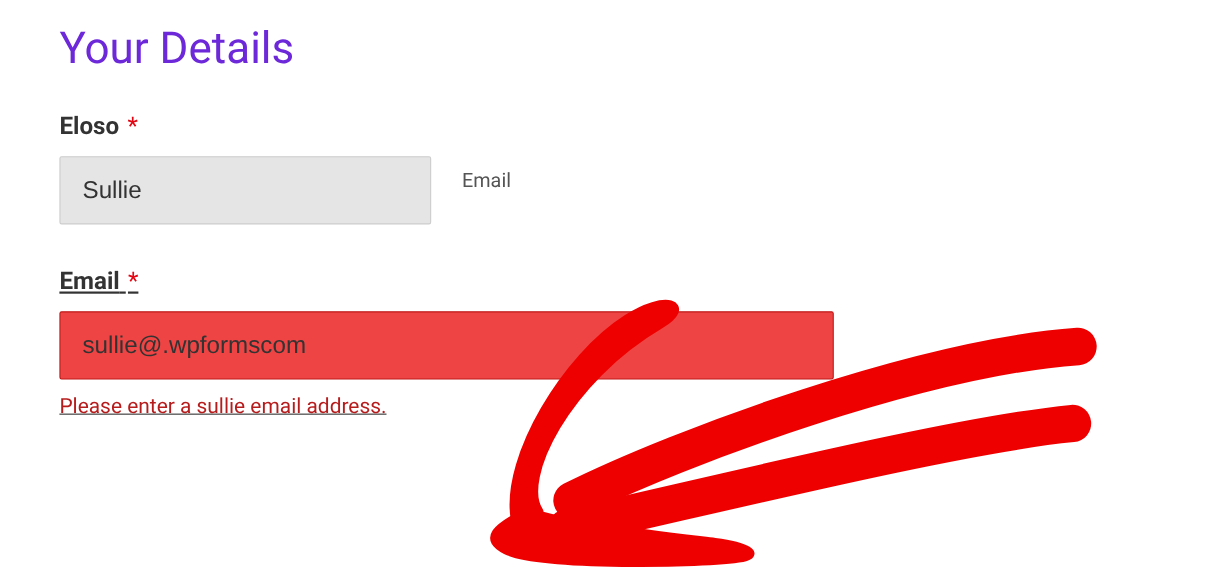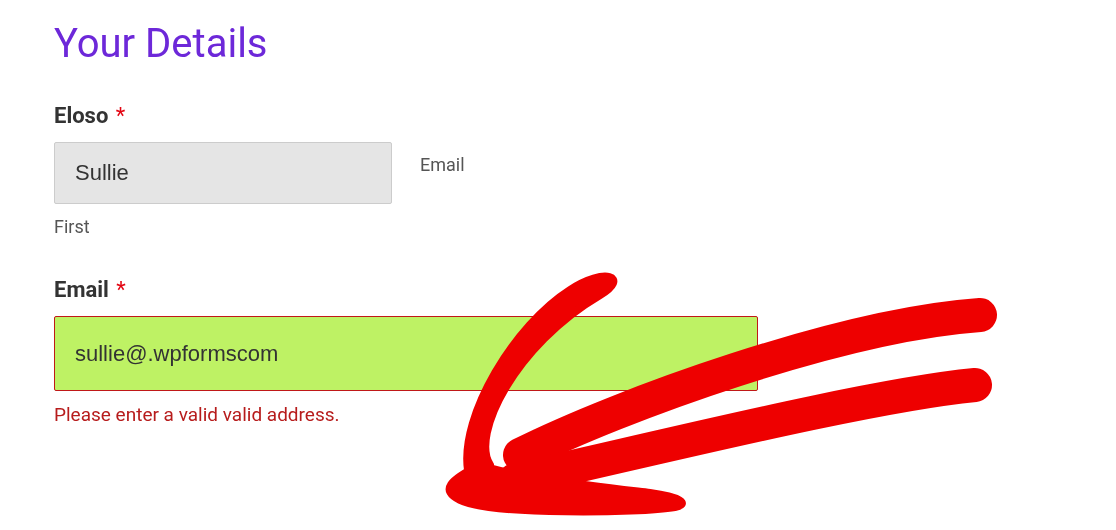--- a/index.html
+++ b/index.html
@@ -56,30 +56,31 @@
       outline: none;
     }
     .sublabel {
       font-size: 18px;
       color: #555555;
       margin-top: 12px;
       font-weight: 400;
     }
     .email-field {
       width: 704px;
+      text-decoration: underline;
     }
     .email-input {
       border: 1px solid #c01818;
-      height: 75px;
+      height: 62px;
       font-size: 22px;
       color: #333333;
       padding: 0 20px;
       width: 100%;
       border-radius: 2px;
-      background: #bef264;
+      background: #ef4444;
       outline: none;
     }
     .error-message {
       color: #b71c1c;
       font-size: 19px;
       margin-top: 12px;
       font-weight: 400;
     }
     .annotation-arrow {
       position: absolute;
@@ -96,35 +97,34 @@
 <h2 class="form-title">Your Details</h2>
 
 <div>
   <label class="field-label">
     <span>Eloso</span>
     <span class="required">*</span>
   </label>
   <div class="name-row">
     <div class="name-col">
       <input type="text" class="text-input" value="Sullie" style="">
-      <span class="sublabel">First</span>
     </div>
     <div class="name-col">
       <span class="sublabel">Email</span>
     </div>
   </div>
 </div>
 
 <div class="email-field">
   <label class="field-label">
     <span>Email</span>
     <span class="required">*</span>
   </label>
   <input type="text" class="email-input" value="sullie@.wpformscom" style="">
-  <div class="error-message">Please enter a valid valid address.</div>
+  <div class="error-message">Please enter a sullie email address.</div>
 </div>
 
 <svg class="annotation-arrow" viewBox="0 0 650 280" xmlns="http://www.w3.org/2000/svg">
   <g fill="none" stroke="#ee0000" stroke-linecap="round" stroke-linejoin="round">
 
     <path d="M 60 210 C 30 225 20 235 40 245 C 70 260 220 258 255 252 C 270 249 260 242 230 238 C 180 232 90 222 60 210 Z" fill="#ee0000" stroke="#ee0000" stroke-width="8"></path>
     <path d="M 70 210 C 50 180 95 90 180 40 C 210 22 185 12 150 35 C 95 70 40 160 48 215 C 50 225 62 222 70 210 Z" fill="#ee0000" stroke="#ee0000" stroke-width="8"></path>
 
     <path d="M 100 200 C 200 150 420 70 560 60" stroke-width="34"></path>
 

